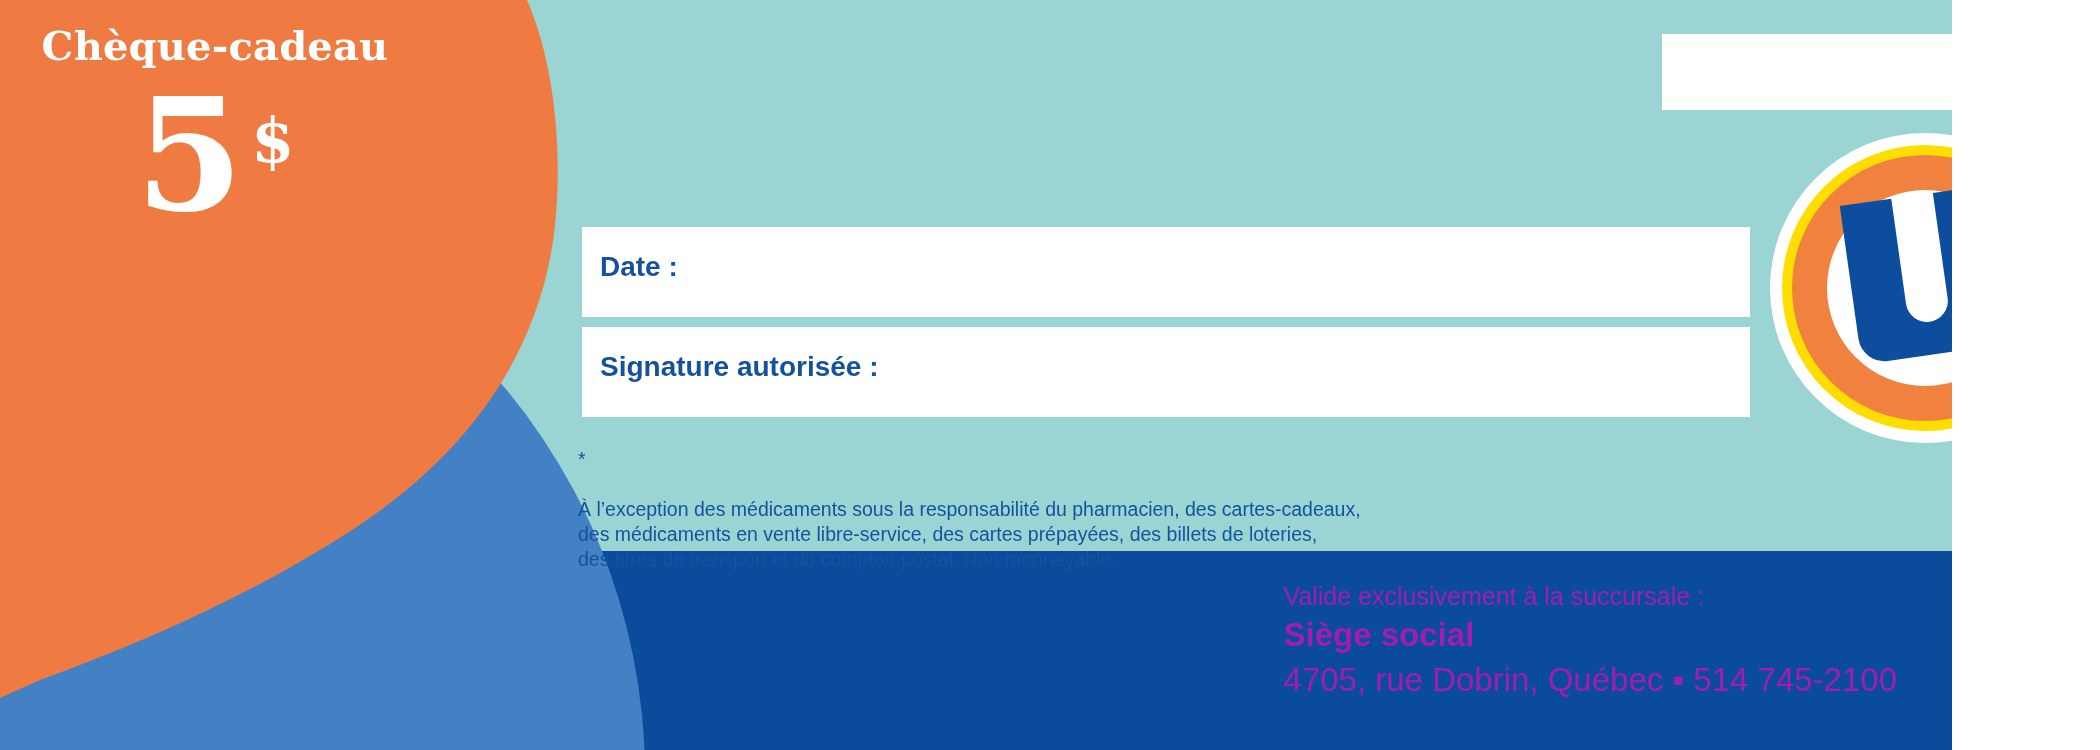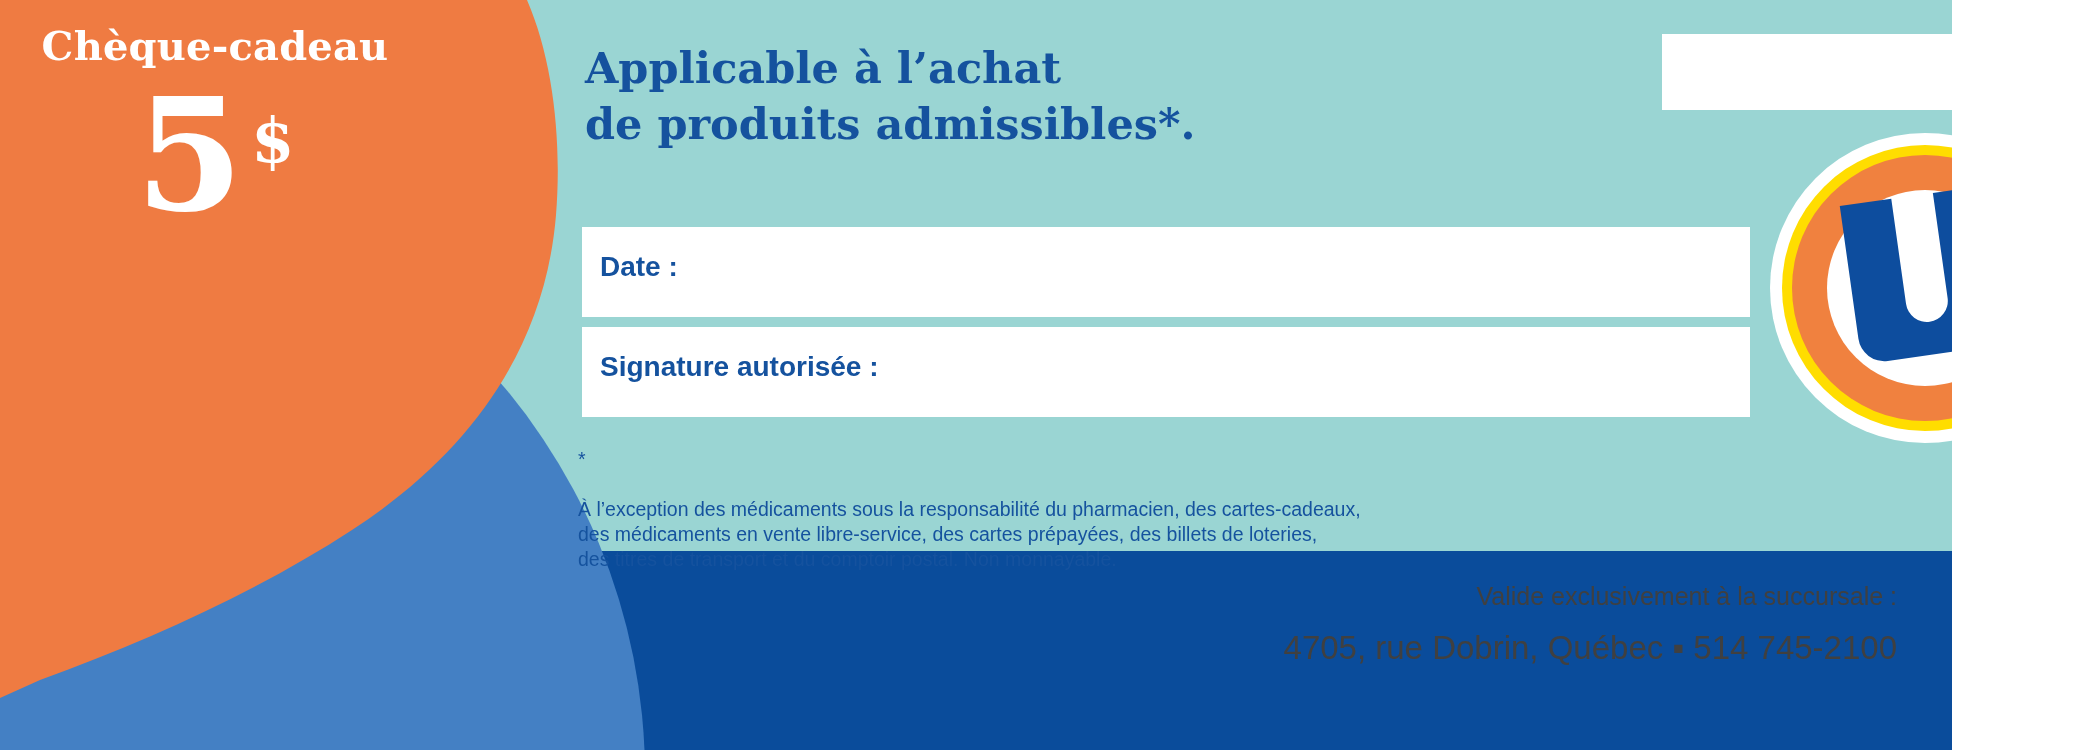--- a/index.html
+++ b/index.html
@@ -117,39 +117,39 @@
   }
   .footnote .fnbody {
     display: block;
   }
 
   
   .footer-text {
     position: absolute;
     right: 55px;
     top: 580px;
-    text-align: right;
-    color: #404040;
+    text-align: left;
+    color: #a21caf;
     font-family: "Liberation Sans", sans-serif;
     white-space: nowrap;
   }
   .footer-line1 {
     font-size: 25px;
     line-height: 32px;
   }
   .footer-line2 {
     font-size: 33px;
     line-height: 42px;
     font-weight: 700;
     margin-top: 2px;
   }
   .footer-line3 {
     font-size: 33px;
     line-height: 44px;
-    margin-top: 14px;
+    margin-top: 2px;
   }
 
   
   .top-box {
     position: absolute;
     left: 1662px;
     top: 34px;
     width: 438px;
     height: 76px;
     background: #ffffff;
@@ -179,39 +179,38 @@
     <path d="M0,0 L527,0 C553,60 562,140 556,215 C545,350 468,455 352,530 C260,590 150,640 40,680 L0,698 Z" fill="#EF7B42"></path>
   </svg>
 
   <div class="top-box"></div>
 
   <div class="left-title">Chèque-cadeau</div>
   <div class="amount-wrap">
     <span class="amount-number">5</span><span class="amount-currency">$</span>
   </div>
 
-  <div class="headline">Applicable à l’achat
-de produits admissibles*.</div>
 
   <div class="field field-sign">
     <span class="field-label">Signature autorisée :</span>
   </div>
   <div class="field field-date">
     <span class="field-label">Date :</span>
   </div>
 
   <div class="footnote">
     <span class="star">*</span>
     <span class="fnbody">À l’exception des médicaments sous la responsabilité du pharmacien,  des cartes-cadeaux,
 des médicaments en vente libre-service, des cartes prépayées, des billets de loteries,
 des titres de transport et du comptoir postal. Non monnayable.</span>
   </div>
 
   <div class="footer-text">
     <div class="footer-line1">Valide exclusivement à la succursale :</div>
+    <div class="footer-line2">Siège social</div>
     <div class="footer-line3">4705, rue Dobrin, Québec ▪ 514 745-2100</div>
   </div>
 
   <svg class="logo" viewBox="0 0 310 310">
     <circle cx="155" cy="155" r="155" fill="#FFFFFF"></circle>
     <circle cx="155" cy="155" r="143" fill="#FFDD00"></circle>
     <circle cx="155" cy="155" r="133" fill="#F0813F"></circle>
     <circle cx="155" cy="155" r="98" fill="#FFFFFF"></circle>
     <g transform="rotate(-8 155 155)">
       <path d="M82,62 L134,62 L134,168 a21,21 0 0 0 42,0 L176,62 L228,62 L228,196 a26,26 0 0 1 -26,26 L108,222 a26,26 0 0 1 -26,-26 Z" fill="#0D4D9E"></path>

